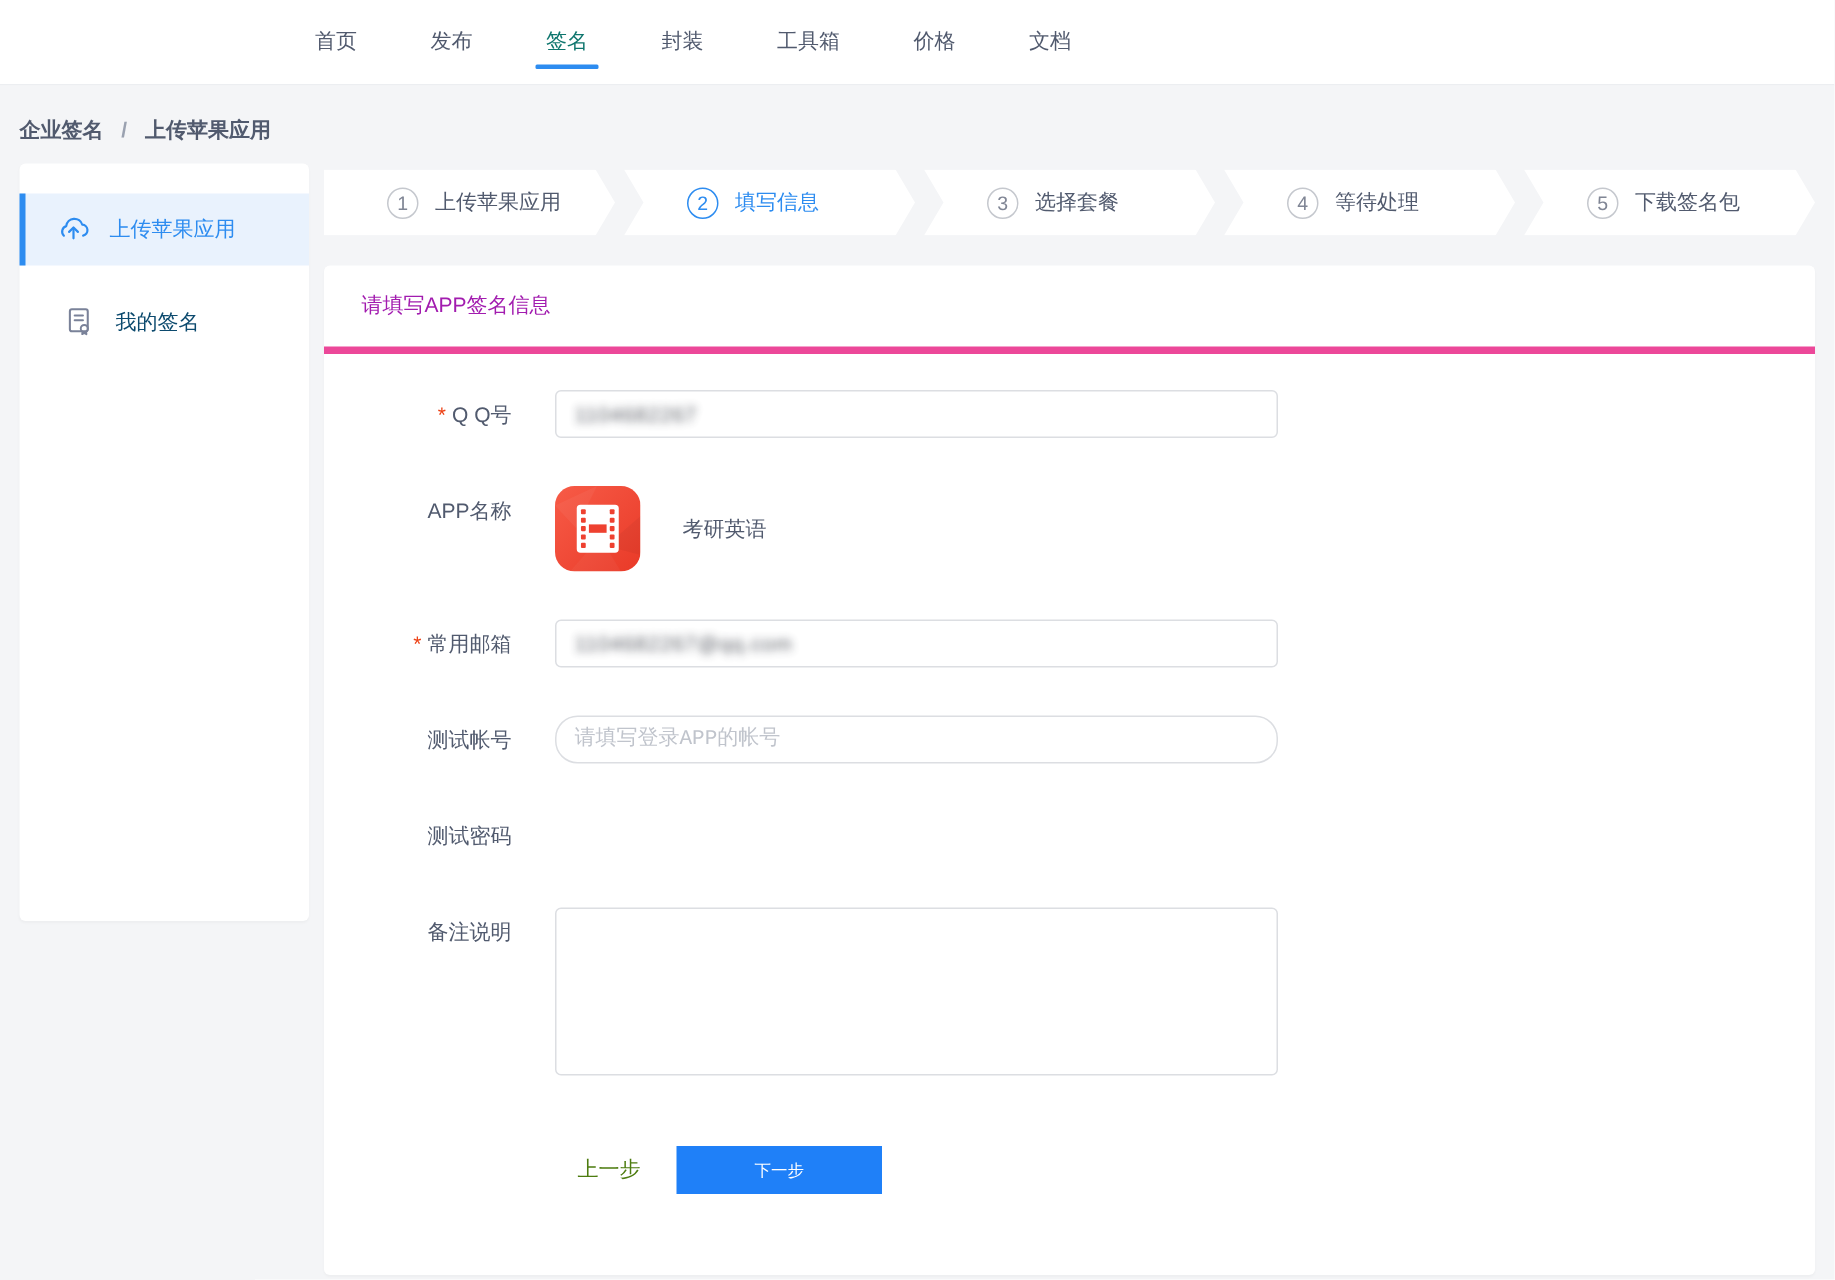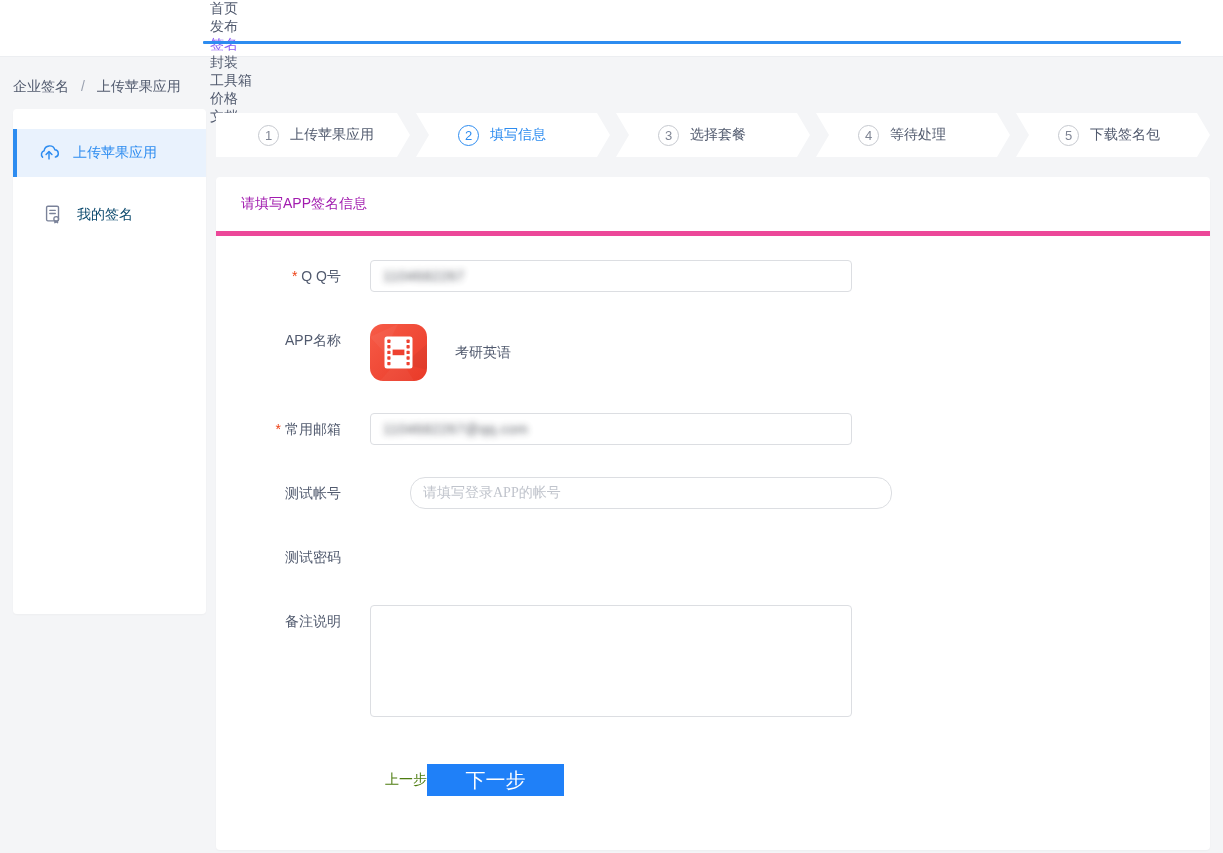--- a/index.html
+++ b/index.html
@@ -8,34 +8,34 @@
     font-family: "Liberation Sans", "DejaVu Sans", sans-serif;
     background: #f4f5f7;
     color: #515a6e;
     font-size: 14px;
     overflow: hidden;
   }
 
   
   .topnav {
     height: 57px; background: #ffffff; border-bottom: 1px solid #eceef1;
-    display: flex; align-items: stretch; padding-left: 210px; flex-direction: column;
+    display: flex; align-items: stretch; padding-left: 210px;
   }
   .nav-item {
     display: flex; align-items: center; margin-right: 49px;
     color: #515a6e; cursor: pointer; position: relative; font-size: 14px;
   }
-  .nav-item.active { color: #8b5cf6; }
+  .nav-item.active { color: #0f766e; }
   .nav-item.active::after {
     content: ""; position: absolute; left: -7px; right: -7px; bottom: 10px;
     height: 3px; background: #2d8cf0; border-radius: 1px;
   }
 
   
-  .breadcrumb { padding: 21px 13px 13px 13px; font-size: 14px; }
+  .breadcrumb { padding: 21px 13px 13px 13px; font-size: 14px; font-weight: bold; }
   .breadcrumb .sep { margin: 0 8px; color: #9aa1b0; }
   .breadcrumb .parent { color: #515a6e; cursor: pointer; }
   .breadcrumb .current { color: #515a6e; }
 
   
   .layout { display: flex; padding: 0 13px; align-items: flex-start; }
 
   
   .sidebar {
     width: 193px; background: #ffffff; border-radius: 4px;
@@ -99,43 +99,42 @@
     display: flex; align-items: center; padding: 0 12px; background: #fff;
     cursor: text;
   }
   .blur-val {
     color: #4b4f58; filter: blur(3px); opacity: .9; letter-spacing: .5px;
     font-size: 14px; user-select: none;
   }
   input.text-input {
     width: 482px; height: 32px; border: 1px solid #dcdee2; border-radius: 15px;
     padding: 0 12px; font-size: 14px; color: #515a6e; outline: none;
-    font-family: Liberation Serif, serif;
-    margin-left: 40px;
+    font-family: Liberation Mono, monospace;
   }
   input.text-input::placeholder { color: #c0c4cc; }
   textarea.remark {
     width: 482px; height: 112px; border: 1px solid #dcdee2; border-radius: 4px;
     padding: 8px 12px; font-size: 14px; color: #515a6e; outline: none; resize: none;
     font-family: "Liberation Sans", "DejaVu Sans", sans-serif;
   }
   .form-row.remark-row .form-label { line-height: 20px; padding-top: 6px; }
 
   
   .app-icon { width: 57px; height: 57px; display: block; }
   .app-name { margin-left: 28px; color: #515a6e; align-self: center; }
   .app-field { display: flex; }
 
   
   .btn-row { margin-top: 44px; margin-bottom: 0; display: flex; align-items: center; }
   .btn-row .spacer { width: 169px; flex-shrink: 0; }
   .link-btn { color: #4d7c0f; cursor: pointer; font-size: 14px; }
   .primary-btn {
-    width: 137px; height: 32px; background: #1f80f8;
-    color: #ffffff; border: none; border-radius: 0; font-size: 20px;
+    margin-left: 24px; width: 137px; height: 32px; background: #1f80f8;
+    color: #ffffff; border: none; border-radius: 0; font-size: 11px;
     cursor: pointer; font-family: "Liberation Sans", "DejaVu Sans", sans-serif;
   }
 </style>
 </head>
 <body>
 
 <header class="topnav">
   <div class="nav-item">首页</div>
   <div class="nav-item">发布</div>
   <div class="nav-item active">签名</div>

